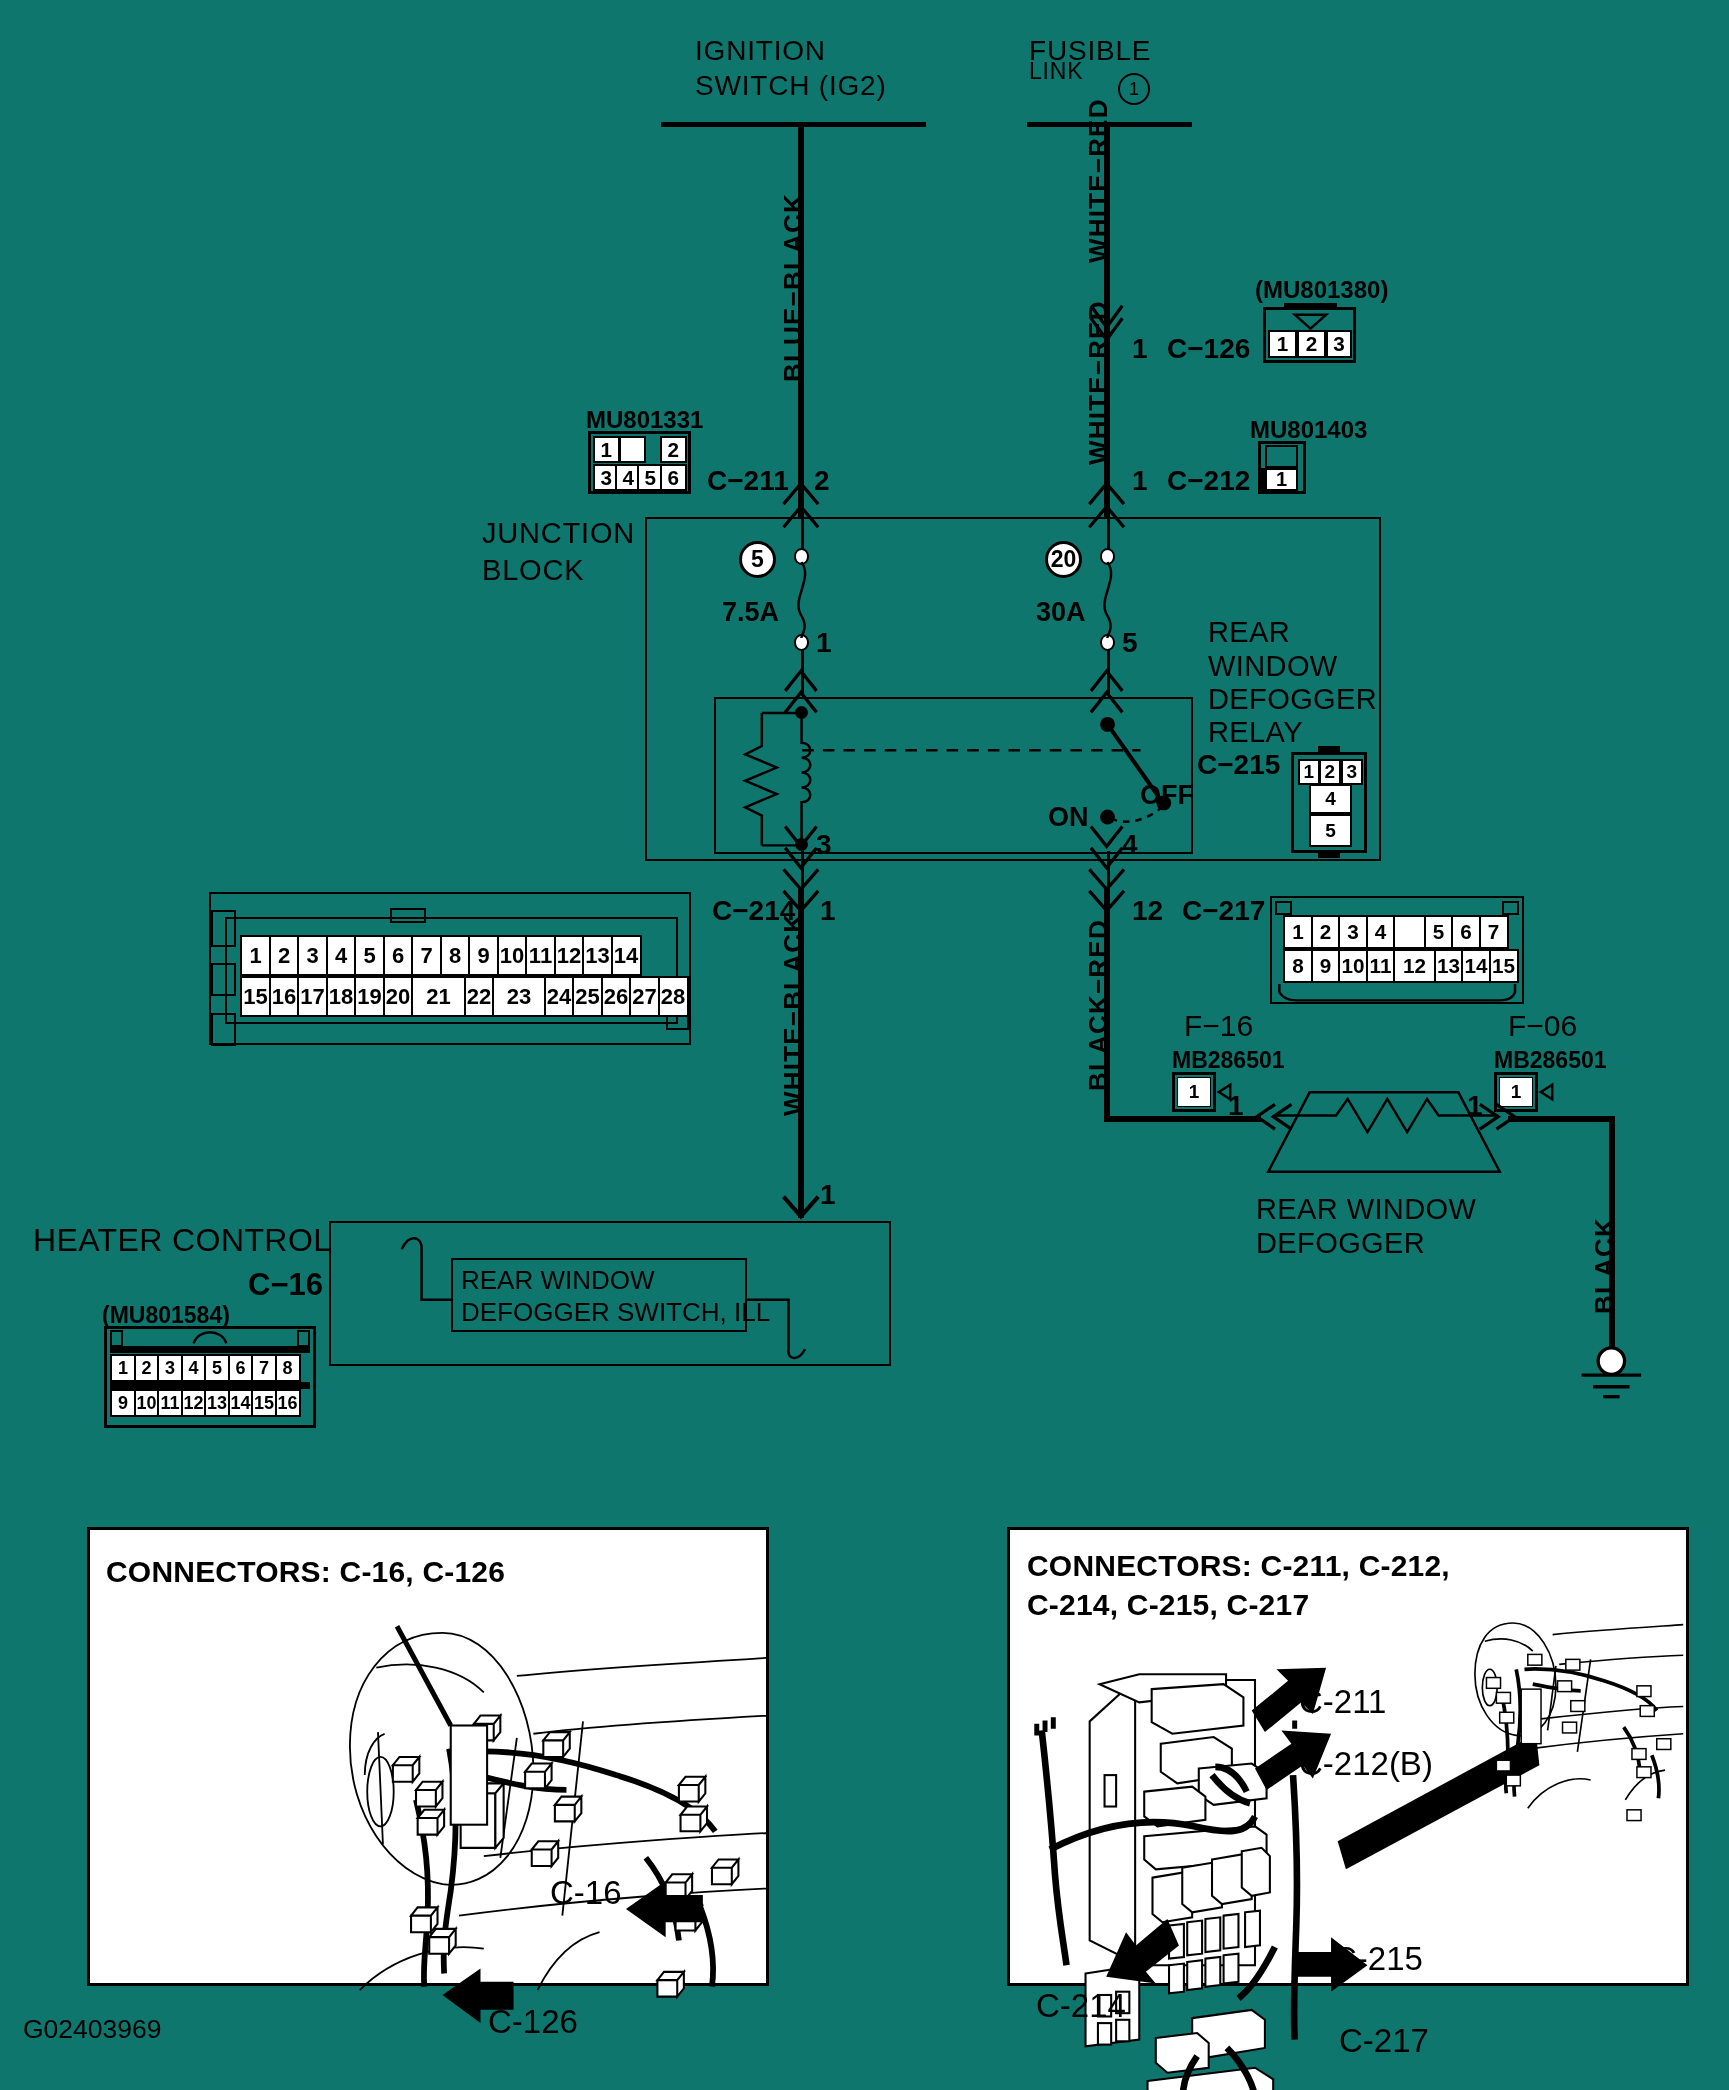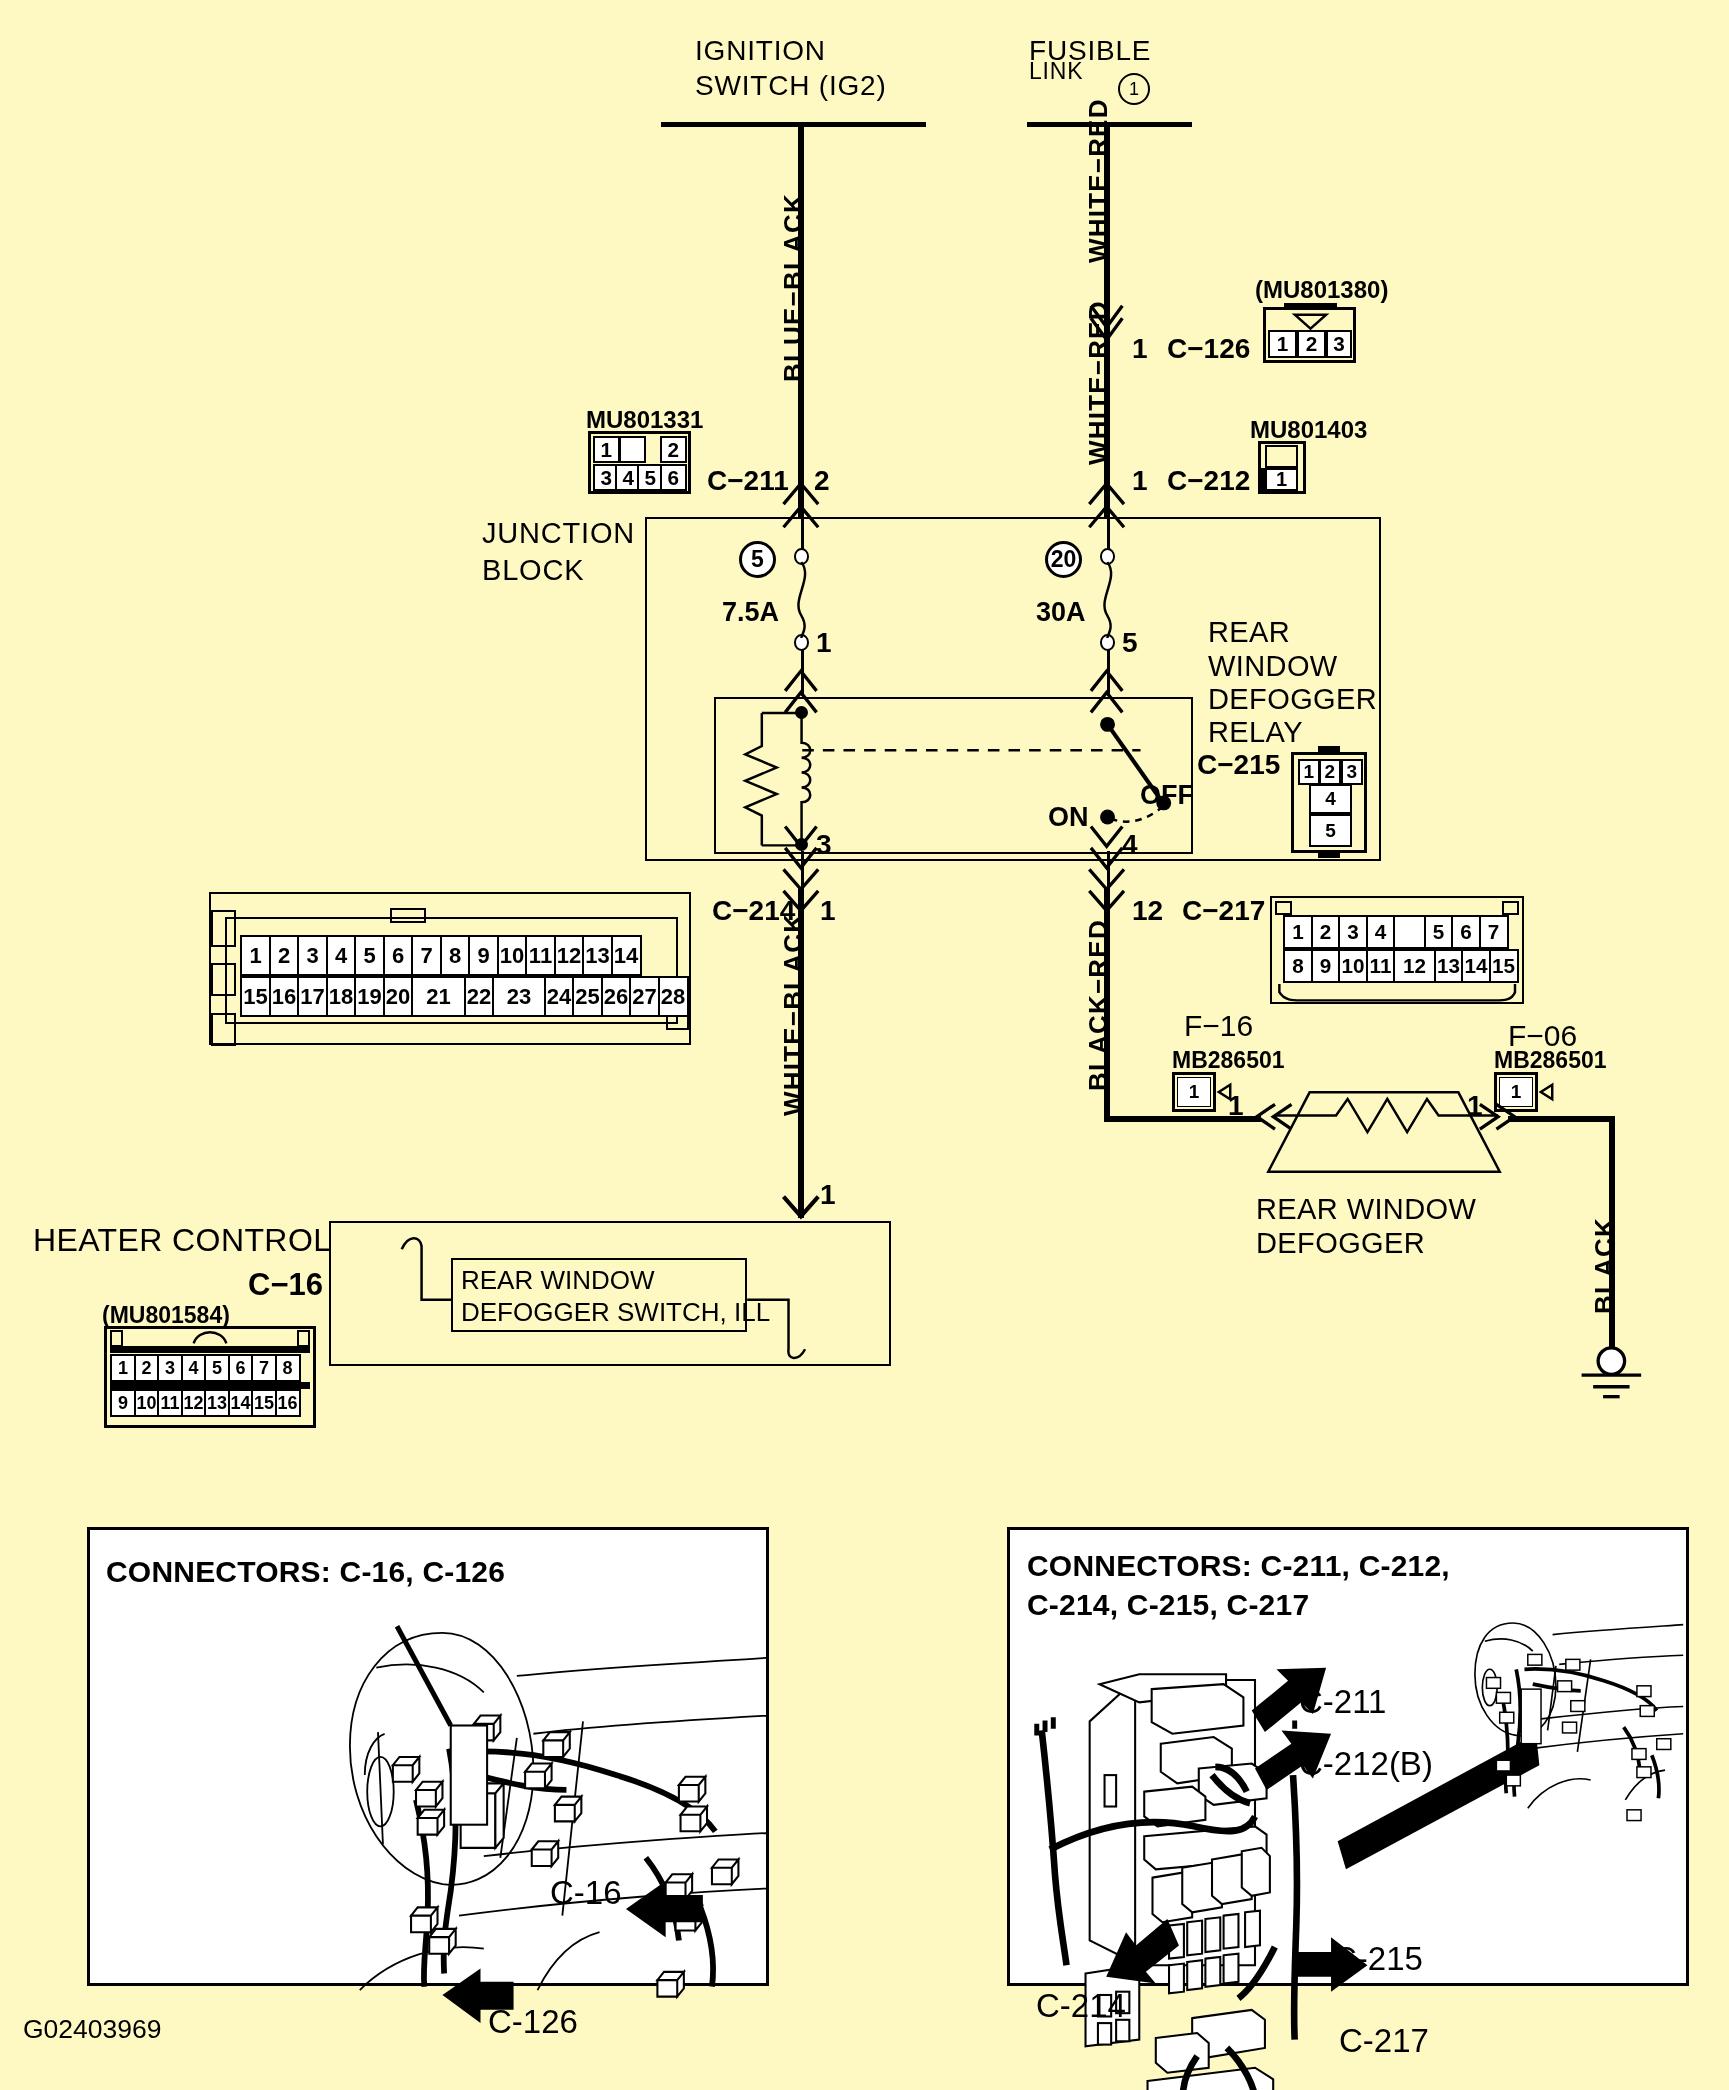--- a/index.html
+++ b/index.html
@@ -1,17 +1,17 @@
 <!DOCTYPE html>
 <html style="font-size:13.2px"><head>
 <meta charset="utf-8">
 <style>
   html,body{margin:0;padding:0;background:#fff;}
   body{font-family:"Liberation Sans",sans-serif;color:#000;}
-  #page{position:relative;width:1729px;height:2090px;background:#fef9c3;overflow:hidden;}
+  #page{position:relative;width:1729px;height:2090px;background:#0f766e;overflow:hidden;}
 
   .txt{position:absolute;white-space:pre;line-height:1.08;}
   .cond{font-family:"Liberation Sans",sans-serif;font-stretch:condensed;}
   .bold{font-weight:bold;}
   .vert{transform-origin:left top;}
 
   
   .wire-h{position:absolute;background:#000;height:5.8px;}
   .wire-v{position:absolute;background:#000;width:5.8px;}
   .thin-h{position:absolute;background:#000;height:2.5px;}
@@ -286,21 +286,21 @@
 
   <div class="txt" style="left:1184px;top:1010px;font-size:30px;">F−16</div>
   <div class="txt bold cond" style="left:1172px;top:1048px;font-size:23px;">MB286501</div>
   <div class="box" style="left:1172px;top:1072px;width:44px;height:40px;border-width:3.3px;"></div>
   <div class="pincell" style="left:1177px;top:1077px;width:34px;height:30px;font-size:19px;border-width:1.7px;">1</div>
   <svg style="left:1217px;top:1083px;width:15px;height:18px;" viewBox="0 0 18 22" width="15" height="18">
     <path d="M16 2 L16 20 L2 11 Z" stroke="#000" stroke-width="3" fill="none"></path>
   </svg>
   <div class="txt bold" style="left:1228px;top:1091px;font-size:28px;">1</div>
 
-  <div class="txt" style="left:1508px;top:1010px;font-size:30px;margin-top:10px;">F−06</div>
+  <div class="txt" style="left:1508px;top:1010px;font-size:30px;">F−06</div>
   <div class="txt bold cond" style="left:1494px;top:1048px;font-size:23px;">MB286501</div>
   <div class="box" style="left:1494px;top:1072px;width:44px;height:40px;border-width:3.3px;"></div>
   <div class="pincell" style="left:1499px;top:1077px;width:34px;height:30px;font-size:19px;border-width:1.7px;">1</div>
   <svg style="left:1539px;top:1083px;width:15px;height:18px;" viewBox="0 0 18 22" width="15" height="18">
     <path d="M16 2 L16 20 L2 11 Z" stroke="#000" stroke-width="3" fill="none"></path>
   </svg>
   <div class="txt bold" style="left:1467px;top:1091px;font-size:28px;">1</div>
 
   <svg style="left:1260px;top:1089px;width:248px;height:91px;" viewBox="0 0 300 110" width="248" height="91">
     <path d="M60 4 L240 4 L290 100 L10 100 Z" stroke="#000" stroke-width="3" fill="none"></path>

